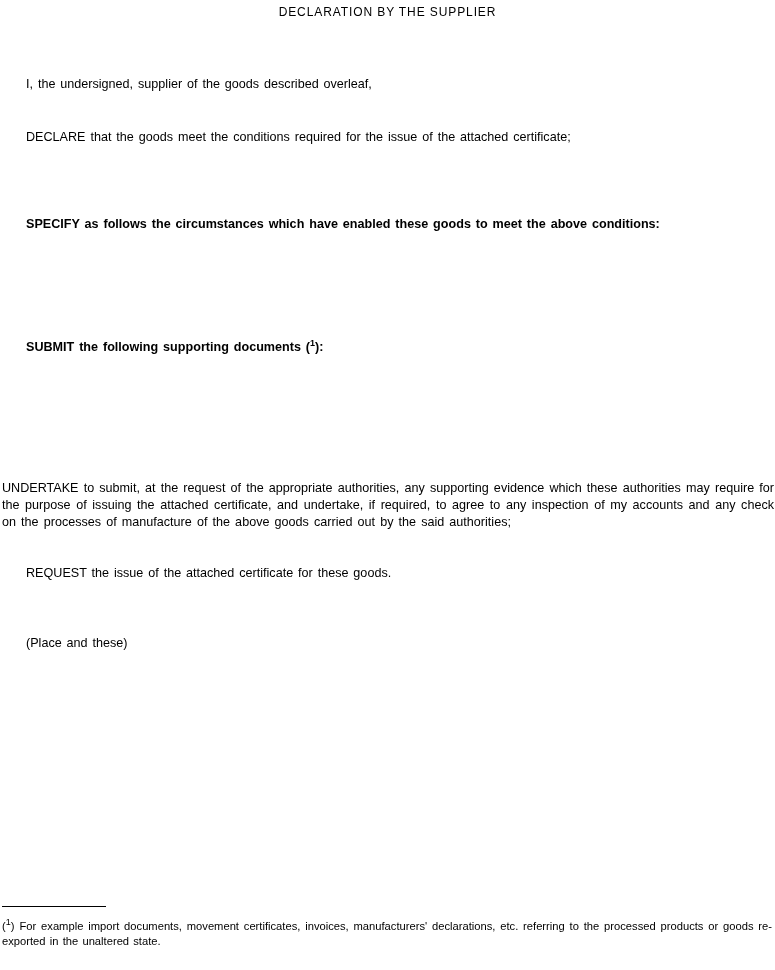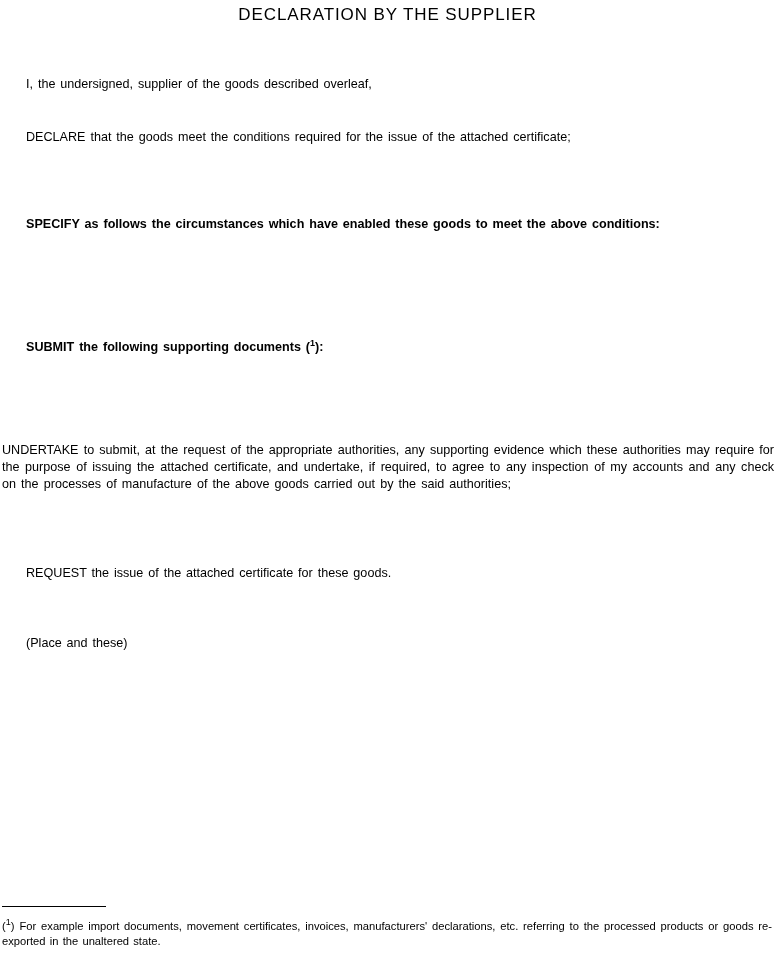--- a/index.html
+++ b/index.html
@@ -20,21 +20,21 @@
     width: 775px;
     height: 970px;
     box-sizing: border-box;
   }
   .doc-title {
     position: absolute;
     top: 5px;
     left: 0;
     width: 775px;
     text-align: center;
-    font-size: 17px;
+    font-size: 12px;
     letter-spacing: 0.9px;
     font-weight: normal;
   }
   .para {
     position: absolute;
     left: 2px;
     width: 770px;
     font-size: 12.6px;
     line-height: 17px;
     text-align: justify;
@@ -43,21 +43,21 @@
   }
   .para.nojustify {
     text-align: left;
     word-spacing: 1.4px;
     margin-left: 24px;
   }
   .p-undersigned { top: 76px; }
   .p-declare     { top: 129px; }
   .p-specify     { top: 216px; font-weight: bold; }
   .p-submit      { top: 339px; font-weight: bold; }
-  .p-undertake   { top: 442px; width: 772px; }
+  .p-undertake   { top: 480px; width: 772px; }
   .p-request     { top: 565px; }
   .p-place       { top: 635px; word-spacing: 0.6px; }
   .p-signature   { top: 759px; word-spacing: 0.6px; }
 
   .sup {
     font-size: 9px;
     vertical-align: super;
     line-height: 0;
   }
   .footnote-rule {

